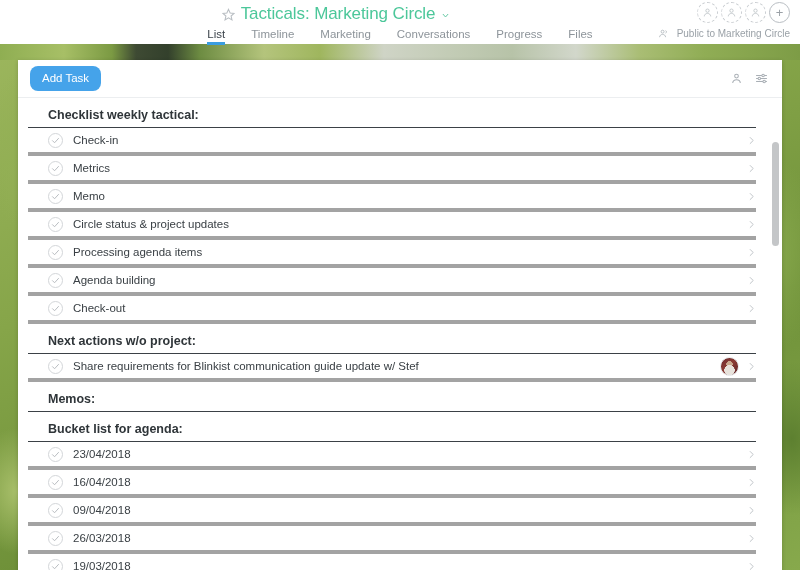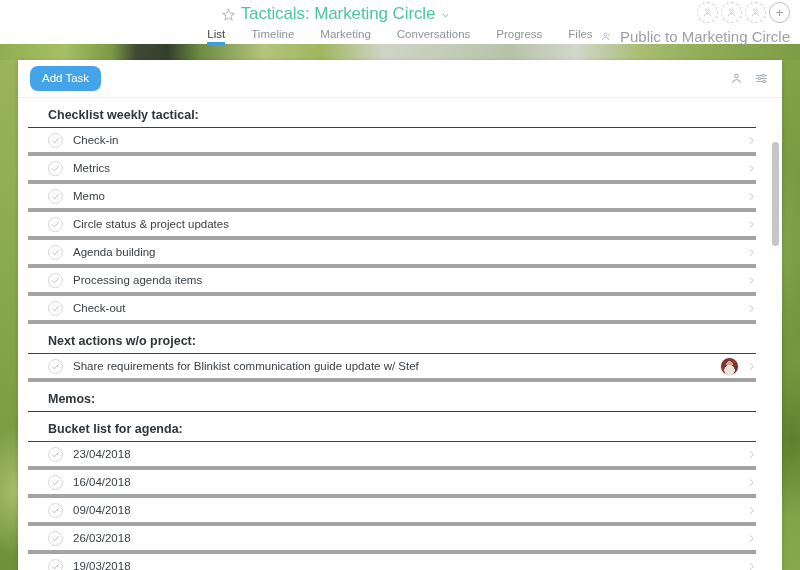--- a/index.html
+++ b/index.html
@@ -100,21 +100,21 @@
   .avatar-add {
     width: 21px; height: 21px; border-radius: 50%;
     border: 1px solid #b9bec3;
     display: flex; align-items: center; justify-content: center;
     color: #9aa0a6; font-size: 13px; line-height: 1;
     cursor: pointer;
   }
   .privacy {
     position: absolute; right: 10px; top: 28px;
     display: flex; align-items: center; gap: 8px;
-    font-size: 15px; color: #9aa1a7; white-space: nowrap;
+    font-size: 10px; color: #9aa1a7; white-space: nowrap;
   }
   .privacy svg { width: 11px; height: 11px; display: block; }
 
   
   .card {
     position: absolute;
     left: 18px; top: 60px;
     width: 764px; height: 520px;
     background: #ffffff;
     box-shadow: 0 1px 4px rgba(0,0,0,0.18);
@@ -361,36 +361,36 @@
                 </svg>
               </span>
             </div>
           </div>
           <div class="row">
             <div class="check">
               <svg viewBox="0 0 24 24" fill="none" stroke="#b7bbbf" stroke-width="2.6" stroke-linecap="round" stroke-linejoin="round">
                 <polyline points="4,12.5 9.5,18 20,6.5"></polyline>
               </svg>
             </div>
+            <div class="row-label">Processing agenda items</div>
+            <div class="row-right">
+              <span>
+                <svg class="chev" viewBox="0 0 24 24" fill="none" stroke="#b9bec3" stroke-width="2.4" stroke-linecap="round">
+                  <polyline points="8.5,4 16.5,12 8.5,20"></polyline>
+                </svg>
+              </span>
+            </div>
+          </div>
+          <div class="row">
+            <div class="check">
+              <svg viewBox="0 0 24 24" fill="none" stroke="#b7bbbf" stroke-width="2.6" stroke-linecap="round" stroke-linejoin="round">
+                <polyline points="4,12.5 9.5,18 20,6.5"></polyline>
+              </svg>
+            </div>
             <div class="row-label">Agenda building</div>
-            <div class="row-right">
-              <span>
-                <svg class="chev" viewBox="0 0 24 24" fill="none" stroke="#b9bec3" stroke-width="2.4" stroke-linecap="round">
-                  <polyline points="8.5,4 16.5,12 8.5,20"></polyline>
-                </svg>
-              </span>
-            </div>
-          </div>
-          <div class="row">
-            <div class="check">
-              <svg viewBox="0 0 24 24" fill="none" stroke="#b7bbbf" stroke-width="2.6" stroke-linecap="round" stroke-linejoin="round">
-                <polyline points="4,12.5 9.5,18 20,6.5"></polyline>
-              </svg>
-            </div>
-            <div class="row-label">Processing agenda items</div>
             <div class="row-right">
               <span>
                 <svg class="chev" viewBox="0 0 24 24" fill="none" stroke="#b9bec3" stroke-width="2.4" stroke-linecap="round">
                   <polyline points="8.5,4 16.5,12 8.5,20"></polyline>
                 </svg>
               </span>
             </div>
           </div>
           <div class="row">
             <div class="check">

